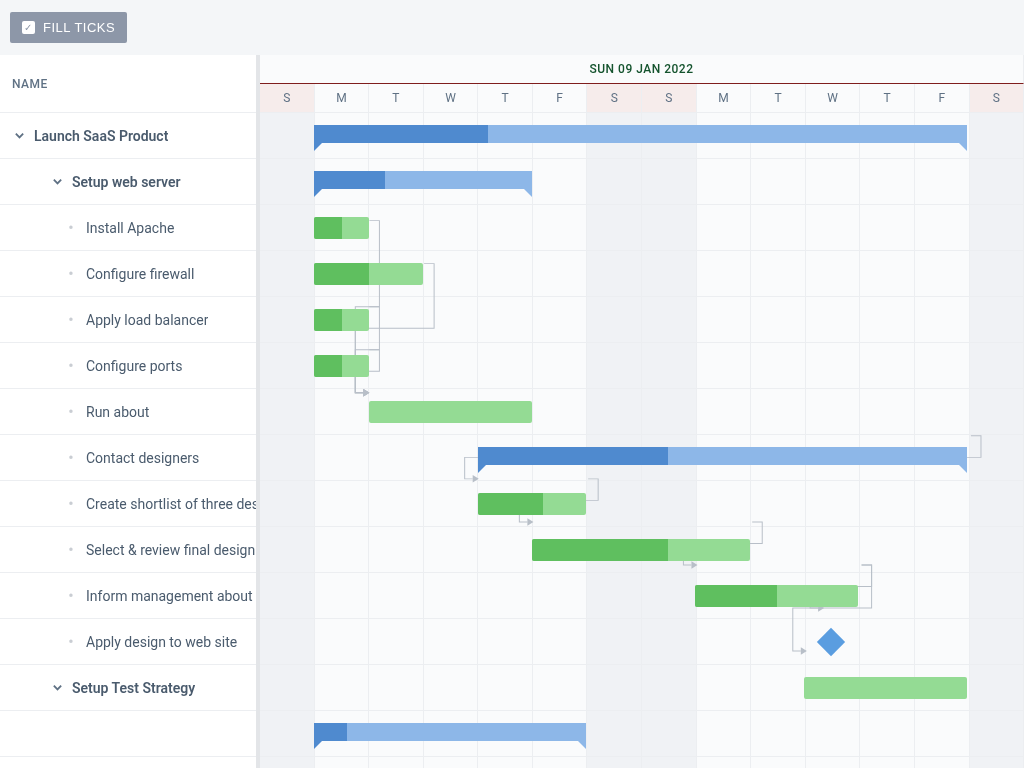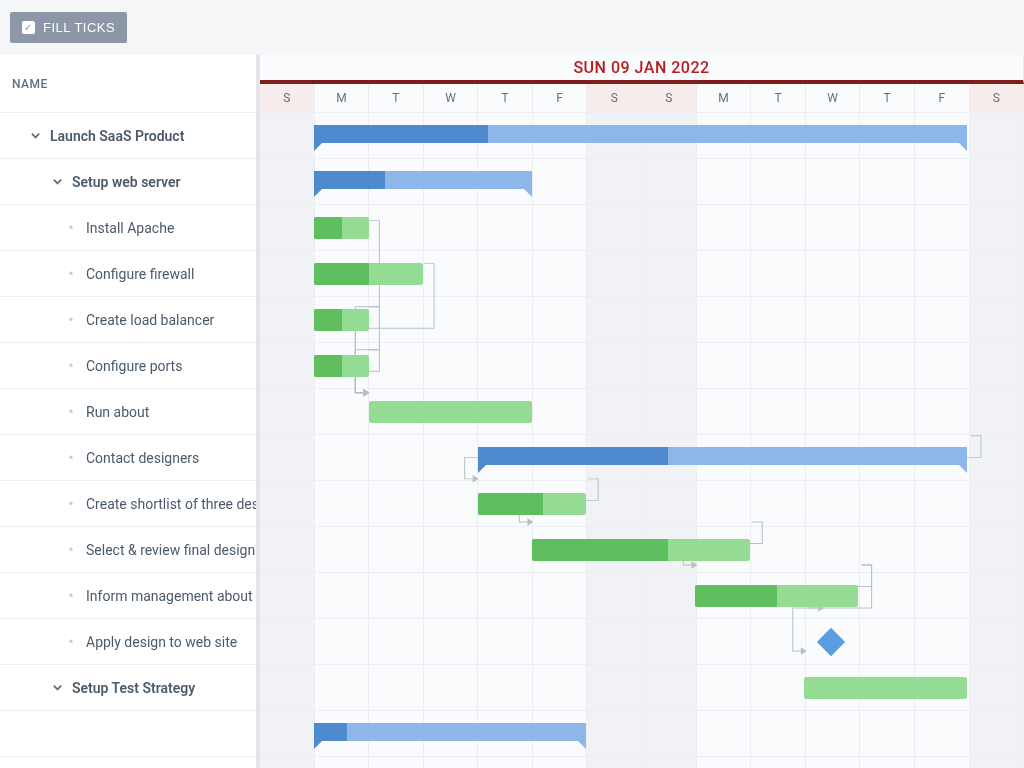--- a/index.html
+++ b/index.html
@@ -6,31 +6,31 @@
   *{box-sizing:border-box}
   .page{width:1024px;height:768px;position:relative;background:#f4f6f8}
   .toolbar{height:55px;padding:10px;display:flex;align-items:center}
   .btn{background:#8d97a8;color:#fff;border:none;padding:8px 12px;font-size:13px;letter-spacing:.5px;display:flex;align-items:center;gap:8px;border-radius:2px;cursor:pointer;font-weight:500}
   .btn .chk{width:13px;height:13px;background:#fff;border-radius:2px;display:flex;align-items:center;justify-content:center;color:#8d97a8;font-size:10px;line-height:1}
   .split{display:flex;height:713px}
   .left{width:260px;background:#fff;border-right:4px solid #e3e5e8;display:flex;flex-direction:column}
   .left-header{height:58px;display:flex;align-items:center;padding:0 12px;font-size:12px;color:#5f7184;letter-spacing:.5px;font-weight:500;border-bottom:1px solid #eceef1}
   .tree{flex:1;overflow:hidden}
   .row{height:46px;display:flex;align-items:center;border-bottom:1px solid #eceef1;font-size:14px;white-space:nowrap;overflow:hidden}
-  .row.lvl0{padding-left:26px;font-weight:600;color:#4a5b6d}
+  .row.lvl0{padding-left:10px;font-weight:600;color:#4a5b6d}
   .row.lvl1{padding-left:48px;font-weight:600;color:#4a5b6d}
   .row.lvl2{padding-left:62px;color:#4a5b6d;font-weight:400}
   .chev{width:18px;height:18px;display:flex;align-items:center;justify-content:center;margin-right:6px;flex-shrink:0}
   .chev svg{width:11px;height:11px;stroke:#5f7184;stroke-width:2;fill:none}
   .dot{width:18px;display:flex;align-items:center;justify-content:center;margin-right:6px;color:#c9cdd3;font-size:16px;line-height:1;flex-shrink:0}
   .lbl{overflow:hidden;text-overflow:clip}
   .right{flex:1;background:#fafbfc;position:relative;overflow:hidden}
   .timeline-header{height:58px;display:flex;flex-direction:column;background:#fafbfc}
   .week-row{height:29px;display:flex}
-  .week-cell{flex:1;display:flex;align-items:center;justify-content:center;font-size:16px;color:#b91c1c;letter-spacing:.5px;border-bottom:4px solid #7f1d1d;border-right:1px solid #eceef1;font-weight:500}
+  .week-cell{flex:1;display:flex;align-items:center;justify-content:center;font-size:12px;color:#14532d;letter-spacing:.5px;border-bottom:1px solid #7f1d1d;border-right:1px solid #eceef1;font-weight:500}
   .day-row{height:29px;display:flex}
   .day-cell{flex:1;display:flex;align-items:center;justify-content:center;font-size:12px;color:#5f7184;border-bottom:1px solid #eceef1;border-right:1px solid #eceef1}
   .day-cell.wk{background:#f6eceb}
   .body{position:relative;height:655px}
   .grid-cols{position:absolute;inset:0;display:flex}
   .grid-col{flex:1;border-right:1px solid #eceef1}
   .grid-col.wk{background:#f0f2f5}
   .grid-rows{position:absolute;inset:0}
   .grow{height:46px;border-bottom:1px solid #eceef1}
   .bars{position:absolute;inset:0}
@@ -86,21 +86,21 @@
           <div class="row lvl2">
             <span class="dot">•</span>
             <span class="lbl">Install Apache</span>
           </div>
           <div class="row lvl2">
             <span class="dot">•</span>
             <span class="lbl">Configure firewall</span>
           </div>
           <div class="row lvl2">
             <span class="dot">•</span>
-            <span class="lbl">Create load balancer</span>
+            <span class="lbl">Apply load balancer</span>
           </div>
           <div class="row lvl2">
             <span class="dot">•</span>
             <span class="lbl">Configure ports</span>
           </div>
           <div class="row lvl2">
             <span class="dot">•</span>
             <span class="lbl">Run about</span>
           </div>
           <div class="row lvl2">

